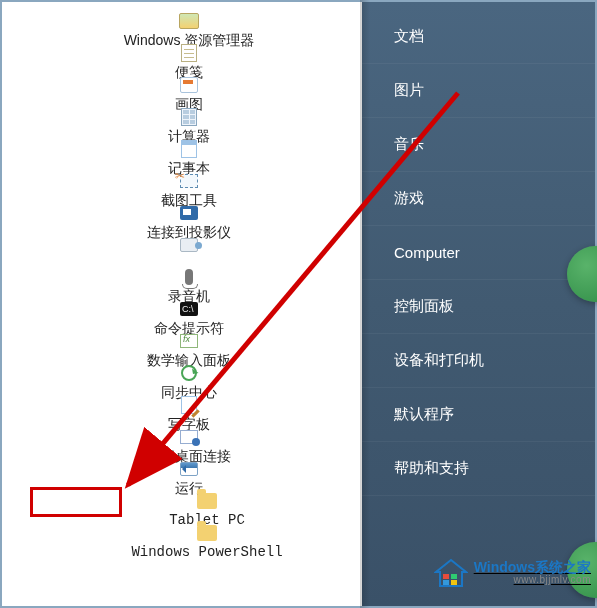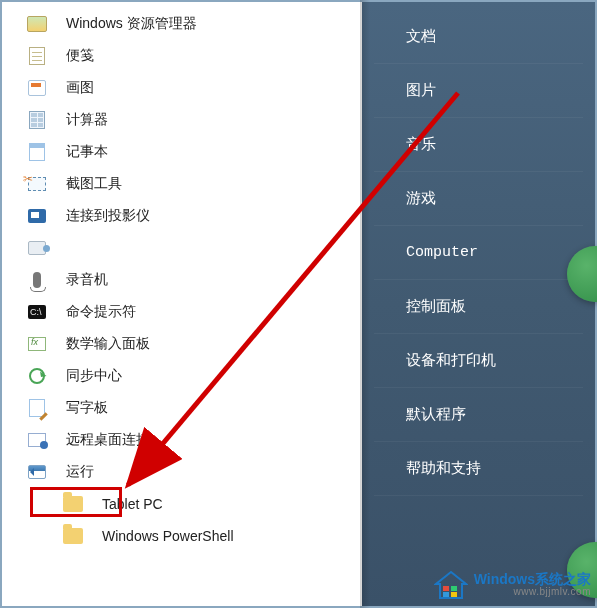--- a/index.html
+++ b/index.html
@@ -21,26 +21,27 @@
     }
     .left-panel {
       flex: 0 0 360px;
       background: #ffffff;
       padding: 6px 6px 6px 20px;
       overflow: hidden;
     }
     .program-item {
       display: flex;
       align-items: center;
-      gap: 18px;
+      gap: 0;
       height: 32px;
       padding: 2px 4px;
       cursor: pointer;
       color: #222;
       white-space: nowrap;
+      flex-direction: column;
     }
     .p-icon {
       width: 22px;
       height: 22px;
       flex: 0 0 22px;
       display: flex;
       align-items: center;
       justify-content: center;
       font-size: 16px;
     }
@@ -52,22 +53,21 @@
       top: 487px;
       width: 92px;
       height: 30px;
       pointer-events: none;
       z-index: 30;
     }
     .right-panel {
       flex: 1;
       background: linear-gradient(180deg, #4a6680 0%, #415a71 50%, #3a5168 100%);
       position: relative;
-      padding: 8px 12px;
-      font-family: Liberation Mono, monospace;
+      padding: 8px 0;
     }
     .right-item {
       height: 54px;
       display: flex;
       align-items: center;
       padding-left: 32px;
       color: #ffffff;
       font-size: 15px;
       cursor: pointer;
       border-bottom: 1px solid rgba(255,255,255,0.05);
@@ -100,26 +100,27 @@
       top: 0;
       width: 597px;
       height: 608px;
       pointer-events: none;
       z-index: 25;
     }
     
     .watermark {
       position: absolute;
       right: 6px;
-      bottom: 8px;
+      bottom: 20px;
       display: flex;
       align-items: center;
       gap: 6px;
       z-index: 40;
       background: rgba(255,255,255,0.0);
+      text-decoration: underline;
     }
     .wm-logo {
       width: 34px;
       height: 30px;
       position: relative;
     }
     .wm-house {
       width: 34px; height: 30px;
     }
     .wm-text {
@@ -155,21 +156,21 @@
     .ic-math::after{content:"fx";position:absolute;left:2px;top:-1px;font-size:9px;color:#4f8a3e;font-style:italic;}
     .ic-sync { width:16px;height:16px;border-radius:50%;border:2px solid #49a556;position:relative; }
     .ic-sync::after{content:"";position:absolute;right:-2px;top:3px;border:4px solid transparent;border-top-color:#49a556;transform:rotate(35deg);}
     .ic-write { width:16px;height:18px;background:#fff;border:1px solid #9ec3e6;position:relative; }
     .ic-write::after{content:"";position:absolute;right:-4px;bottom:-2px;width:9px;height:3px;background:#c08330;transform:rotate(-45deg);}
     .ic-rdp { width:18px;height:14px;background:#fff;border:1px solid #96add1;position:relative; }
     .ic-rdp::after{content:"";position:absolute;right:-3px;bottom:-3px;width:8px;height:8px;border-radius:50%;background:#3a72b6;}
     .ic-run { width:18px;height:14px;background:#fff;border:1px solid #7ea3c6;border-radius:2px;position:relative; }
     .ic-run::before{content:"";position:absolute;top:0;left:0;right:0;height:5px;background:linear-gradient(#5f98cc,#3d78b0);}
     .ic-run::after{content:"";position:absolute;left:-3px;top:2px;width:0;height:0;border:4px solid transparent;border-right-color:#2f6aa8;}
-    .sub-indent { padding-left: 40px; }
+    .sub-indent { padding-left: 40px; font-family: Liberation Mono, monospace; }
   </style>
 </head>
 <body>
 
 <div class="startmenu">
 
   <div class="left-panel" id="left-panel">
       <div class="program-item">
         <span class="p-icon">
           <span class="ic-explorer"></span>

